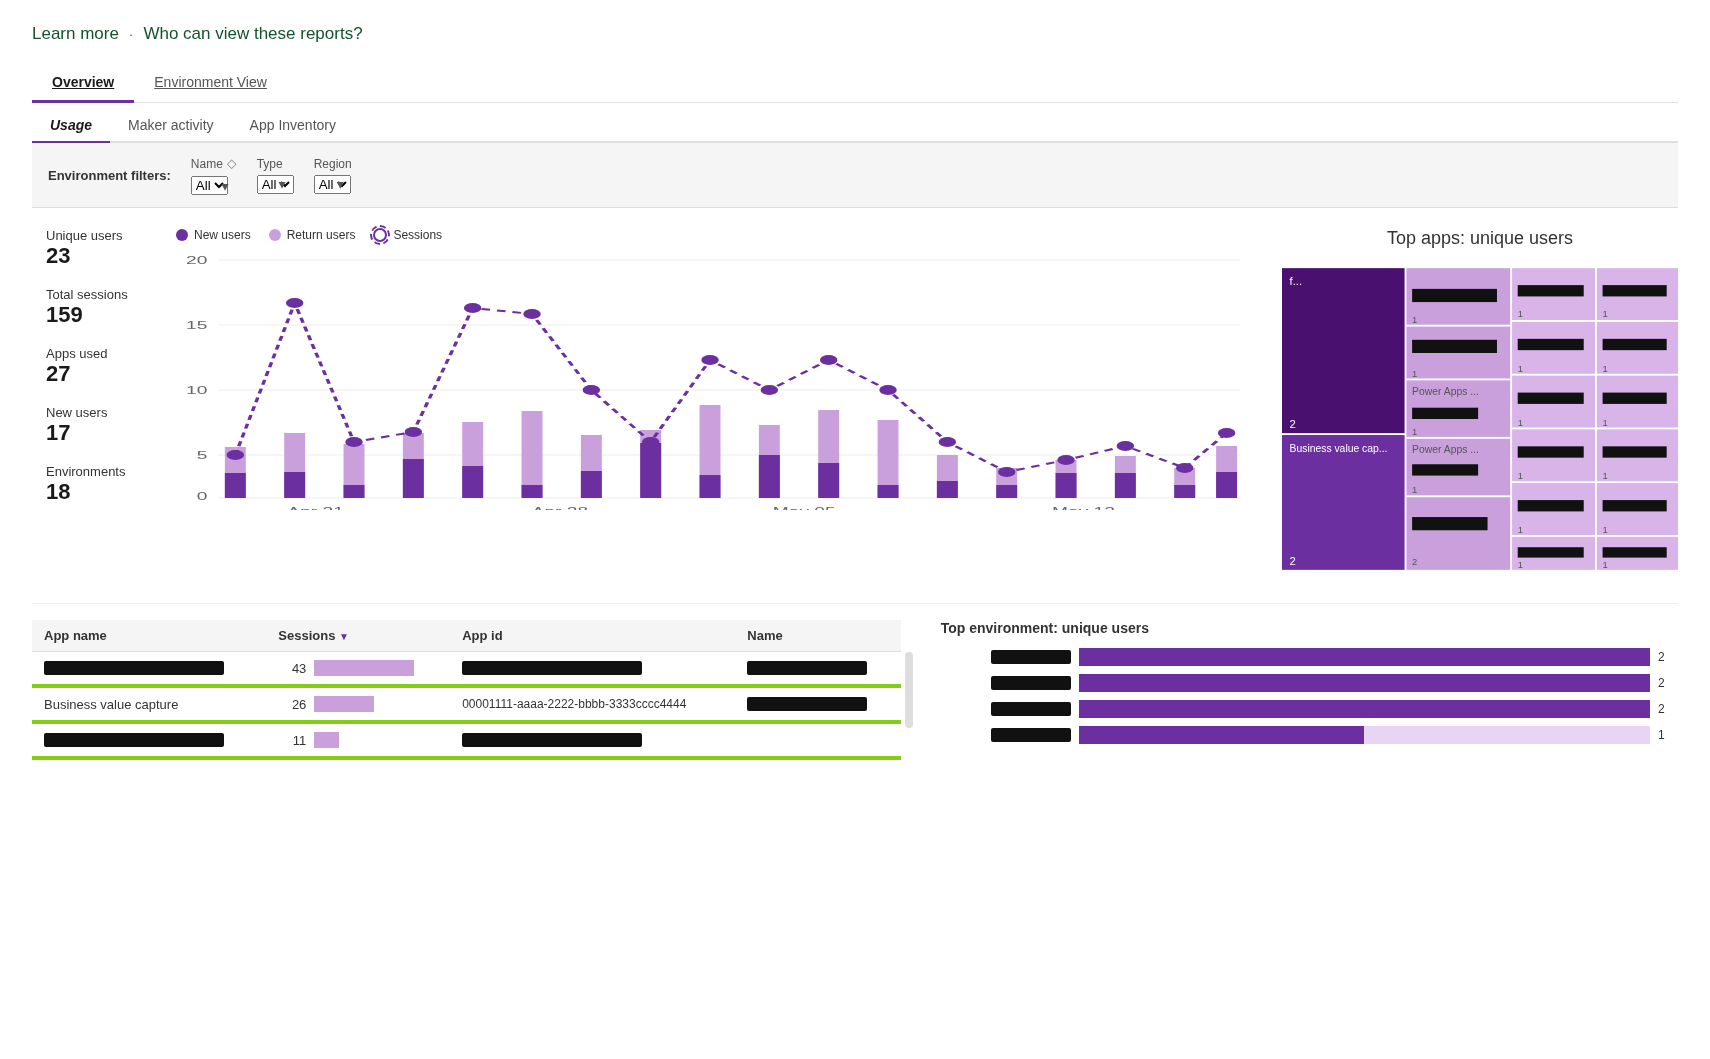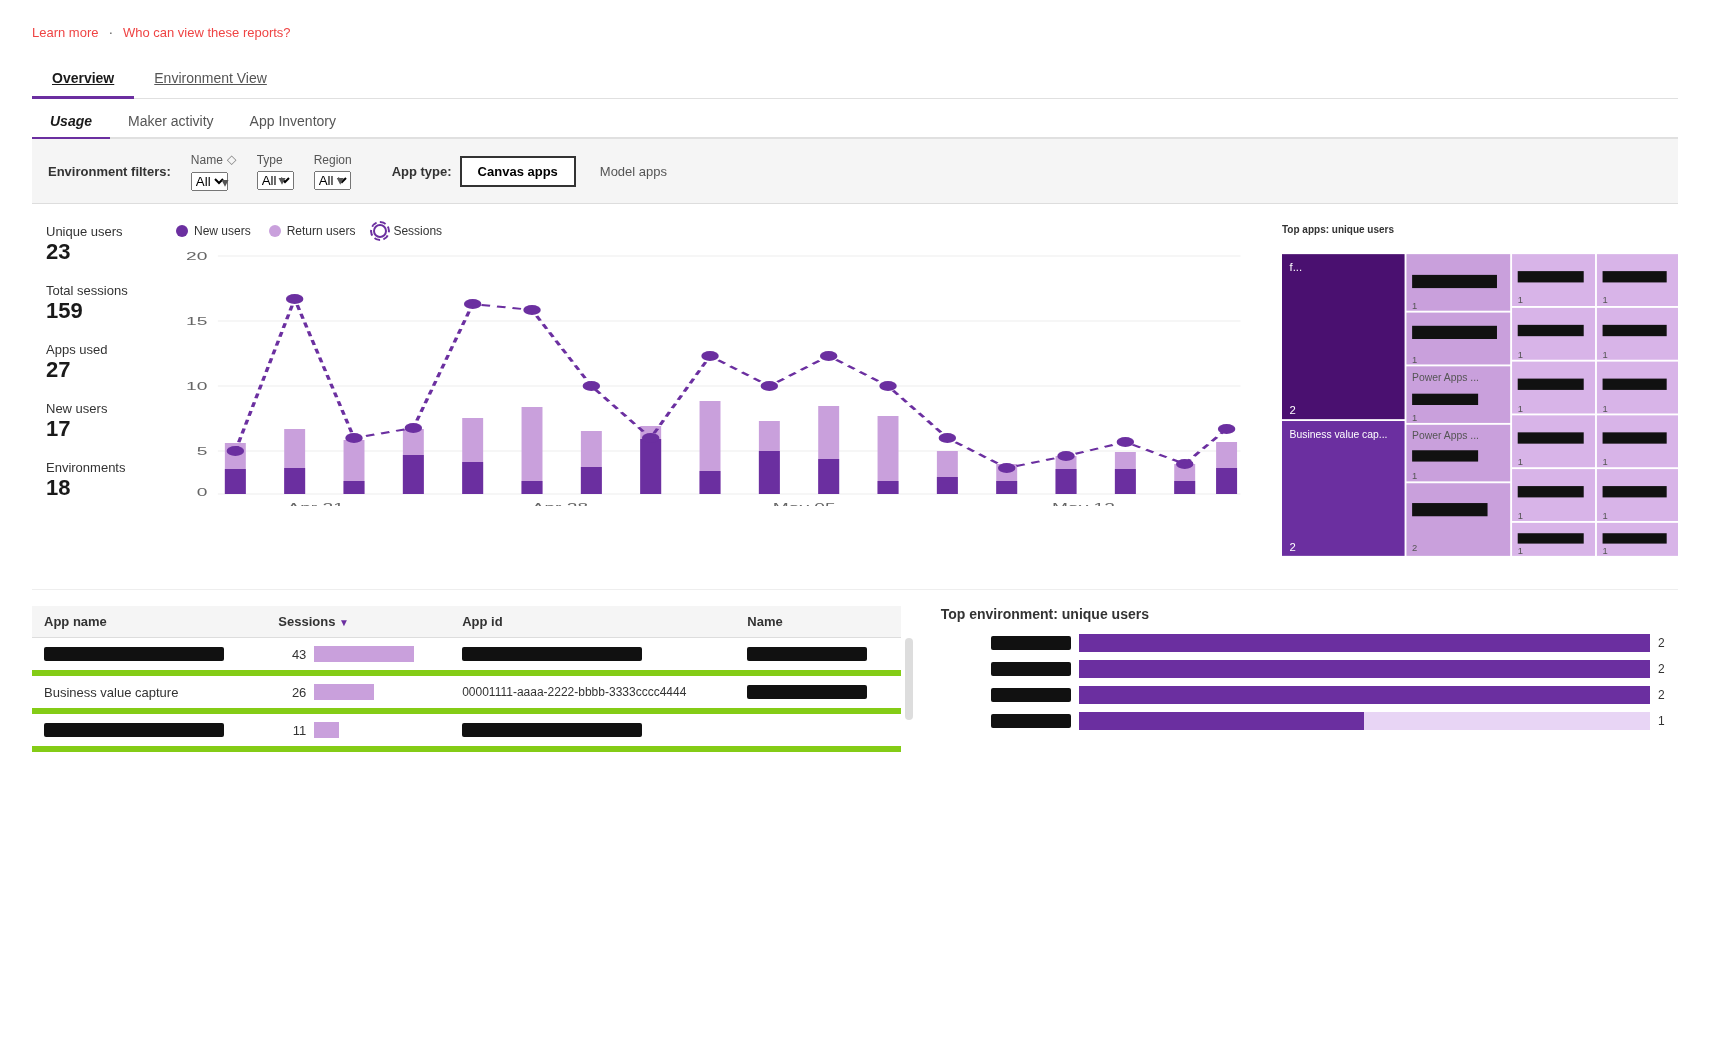--- a/index.html
+++ b/index.html
@@ -2,21 +2,21 @@
 <html><head>
   <meta charset="utf-8">
   <style>
     * { box-sizing: border-box; margin: 0; padding: 0; }
     body { font-family: 'Segoe UI', Arial, sans-serif; font-size: 14px; color: #333; background: #fff; }
 
     .page { padding: 24px 32px; }
 
     .page-title { font-size: 22px; font-weight: 600; color: #1a1a1a; margin-bottom: 6px; }
     .page-links { margin-bottom: 20px; }
-    .page-links a { color: #ef4444; text-decoration: none; font-size: 13px; }
+    .page-links a { color: #14532d; text-decoration: none; font-size: 17px; }
     .page-links .sep { color: #666; margin: 0 6px; }
 
     .top-tabs { display: flex; gap: 0; border-bottom: 1px solid #e0e0e0; margin-bottom: 0; }
     .top-tab { padding: 10px 20px; cursor: pointer; font-size: 14px; color: #555; border-bottom: 3px solid transparent; margin-bottom: -1px; text-decoration: underline; }
     .top-tab.active { color: #1a1a1a; border-bottom-color: #6b2fa0; font-weight: 600; }
 
     .sub-tabs { display: flex; gap: 0; border-bottom: 2px solid #e0e0e0; margin-bottom: 0; padding-top: 6px; }
     .sub-tab { padding: 8px 18px; cursor: pointer; font-size: 14px; color: #555; border-bottom: 2px solid transparent; margin-bottom: -2px; }
     .sub-tab.active { color: #1a1a1a; border-bottom-color: #6b2fa0; font-weight: 600; font-style: italic; }
 
@@ -40,30 +40,30 @@
 
     .chart-area { flex: 1; min-width: 0; }
     .chart-title { font-size: 14px; font-weight: 600; margin-bottom: 8px; }
     .chart-legend { display: flex; gap: 18px; margin-bottom: 8px; align-items: center; }
     .legend-item { display: flex; align-items: center; gap: 6px; font-size: 12px; }
 
     .bar-chart { position: relative; width: 100%; height: 260px; }
     .bar-chart svg { width: 100%; height: 100%; }
 
     .top-apps { width: 420px; padding-left: 24px; }
-    .top-apps-title { font-size: 10px; font-weight: 700; margin-bottom: 10px; }
+    .top-apps-title { font-size: 18px; font-weight: 400; margin-bottom: 10px; text-align: center; }
     .treemap { width: 100%; height: 320px; position: relative; }
     .treemap svg { width: 100%; height: 100%; }
 
     .bottom-section { display: flex; gap: 24px; margin-top: 24px; padding-top: 16px; border-top: 1px solid #eee; }
 
     .table-section { flex: 1.2; min-width: 0; }
     .data-table { width: 100%; border-collapse: collapse; }
     .data-table th { background: #f5f5f5; padding: 8px 12px; text-align: left; font-size: 13px; font-weight: 600; border-bottom: 1px solid #ddd; }
-    .data-table td { padding: 8px 12px; font-size: 13px; border-bottom: 6px solid #84cc16; }
+    .data-table td { padding: 8px 12px; font-size: 13px; border-bottom: 4px solid #84cc16; }
     .sort-icon { color: #6b2fa0; font-size: 10px; }
     .redacted { background: #111; color: #111; display: inline-block; border-radius: 2px; }
     .redacted-lg { width: 180px; height: 14px; }
     .redacted-md { width: 120px; height: 14px; }
     .redacted-sm { width: 80px; height: 14px; }
     .sessions-bar { display: flex; align-items: center; gap: 8px; }
     .sessions-num { font-size: 13px; min-width: 28px; text-align: right; }
     .sessions-fill { height: 16px; background: #c9a0dc; }
     .table-with-scroll { display: flex; }
     .table-with-scroll .data-table { flex: 1; }
@@ -129,25 +129,20 @@
 
     <div class="filter-group">
       <span class="filter-group-label">Region</span>
       <div class="select-wrap">
         <select>
           <option>All</option>
         </select>
       </div>
     </div>
 
-    <div class="app-type-group">
-      <span class="app-type-label">App type:</span>
-      <button class="app-type-btn active">Canvas apps</button>
-      <button class="app-type-btn inactive">Model apps</button>
-    </div>
   </div>
 
   <div class="main-content">
 
     <div class="left-stats">
       <div class="stat-item">
         <div class="stat-label">Unique users</div>
         <div class="stat-value">23</div>
       </div>
       <div class="stat-item">

